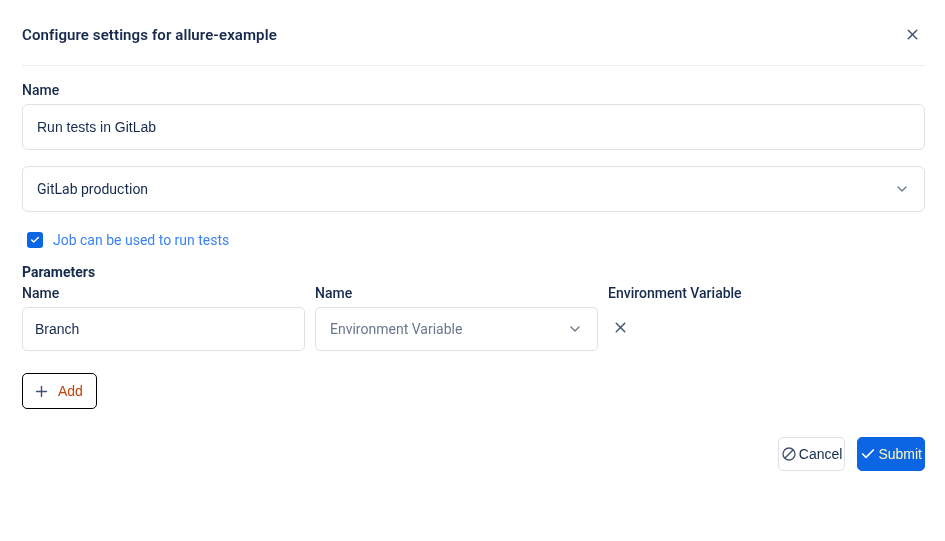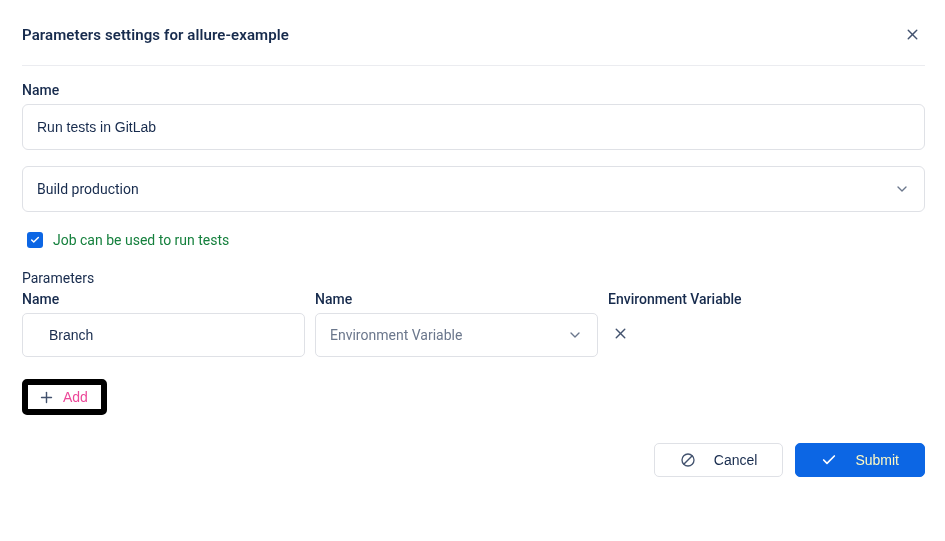--- a/index.html
+++ b/index.html
@@ -9,66 +9,66 @@
     .close-btn{background:none;border:none;cursor:pointer;padding:4px;display:flex;align-items:center}
     .close-btn svg{stroke:#42526e}
     .field{margin-top:16px}
     .field-label{display:block;font-size:14px;font-weight:500;color:#172b4d;margin-bottom:6px}
     .input,.select{width:100%;height:46px;border:1px solid #dfe1e6;border-radius:6px;padding:12px 14px;font-size:14px;color:#172b4d;background:#fff;outline:none}
     .select{display:flex;align-items:center;justify-content:space-between;cursor:pointer}
     .chev{color:#6b778c}
     .cb-row{display:flex;align-items:center;gap:10px;margin-top:20px;margin-left:5px}
     .cb{width:16px;height:16px;border-radius:3px;background:#0c66e4;display:flex;align-items:center;justify-content:center;cursor:pointer}
     .cb svg{stroke:#fff}
-    .cb-label{font-size:14px;color:#15803d}
-    .section-label{margin-top:22px;font-size:14px;font-weight:400;color:#172b4d}
+    .cb-label{font-size:14px;color:#3b82f6}
+    .section-label{margin-top:16px;font-size:14px;font-weight:700;color:#172b4d}
     .param-head{display:flex;gap:10px;margin-top:5px}
     .param-head .col{width:283px;font-size:14px;font-weight:500;color:#172b4d}
     .param-head .col3{width:283px}
     .param-row{display:flex;gap:10px;align-items:center;margin-top:6px}
-    .param-row .input-like{width:283px;height:44px;border:1px solid #dfe1e6;border-radius:5px;padding:0 26px;font-size:14px;display:flex;align-items:center;background:#fff}
+    .param-row .input-like{width:283px;height:44px;border:1px solid #dfe1e6;border-radius:5px;padding:0 12px;font-size:14px;display:flex;align-items:center;background:#fff}
     .param-row .sel-like{width:283px;height:44px;border:1px solid #dfe1e6;border-radius:5px;padding:0 14px;display:flex;align-items:center;justify-content:space-between;color:#6b778c;font-size:14px;cursor:pointer}
     .row-del{background:none;border:none;cursor:pointer;padding:4px}
     .row-del svg{stroke:#42526e}
-    .add-btn{margin-top:22px;display:inline-flex;align-items:center;gap:8px;height:36px;padding:0 13px 0 10px;border:6px solid #000000;border-radius:5px;background:#fff;font-size:14px;font-weight:500;color:#ec4899;cursor:pointer}
+    .add-btn{margin-top:22px;display:inline-flex;align-items:center;gap:8px;height:36px;padding:0 13px 0 10px;border:1px solid #000000;border-radius:5px;background:#fff;font-size:14px;font-weight:500;color:#c2410c;cursor:pointer}
     .add-btn svg{stroke:#42526e}
     .footer{display:flex;justify-content:flex-end;gap:12px;margin-top:28px}
-    .btn{height:34px;padding:0 25px;border-radius:5px;display:inline-flex;align-items:center;gap:18px;font-size:14px;font-weight:500;cursor:pointer}
+    .btn{height:34px;padding:0 2px;border-radius:5px;display:inline-flex;align-items:center;gap:2px;font-size:14px;font-weight:500;cursor:pointer}
     .btn-cancel{background:#fff;border:1px solid #dfe1e6;color:#172b4d}
     .btn-cancel svg{stroke:#42526e}
     .btn-submit{background:#0c66e4;border:1px solid #0c66e4;color:#fef9c3}
     .btn-submit svg{stroke:#fff}
     input.inp{border:none;outline:none;width:100%;height:100%;font-size:14px;color:#172b4d;background:transparent}
     ::placeholder{color:#6b778c}
   </style>
 </head>
 <body>
 
 
 
 <div class="header">
-  <div class="title">Parameters settings for allure-example</div>
+  <div class="title">Configure settings for allure-example</div>
   <button class="close-btn">
     <svg width="17" height="17" viewBox="0 0 24 24" fill="none" stroke-width="2" stroke-linecap="round">
       <line x1="18" y1="6" x2="6" y2="18"></line>
         <line x1="6" y1="6" x2="18" y2="18"></line>
     </svg>
   </button>
 </div>
 
 <div class="field">
   <label class="field-label">Name</label>
   <div class="input">
     <input class="inp" type="text" value="Run tests in GitLab" style="">
   </div>
 </div>
 
 <div class="field">
   <div class="select">
-    <span>Build production</span>
+    <span>GitLab production</span>
     <svg class="chev" width="16" height="16" viewBox="0 0 24 24" fill="none" stroke="#6b778c" stroke-width="2" stroke-linecap="round" stroke-linejoin="round">
       <polyline points="6 9 12 15 18 9"></polyline>
     </svg>
   </div>
 </div>
 
 <div class="cb-row">
   <div class="cb">
     <svg width="10" height="10" viewBox="0 0 24 24" fill="none" stroke-width="3.5" stroke-linecap="round" stroke-linejoin="round">
       <polyline points="20 6 9 17 4 12"></polyline>

